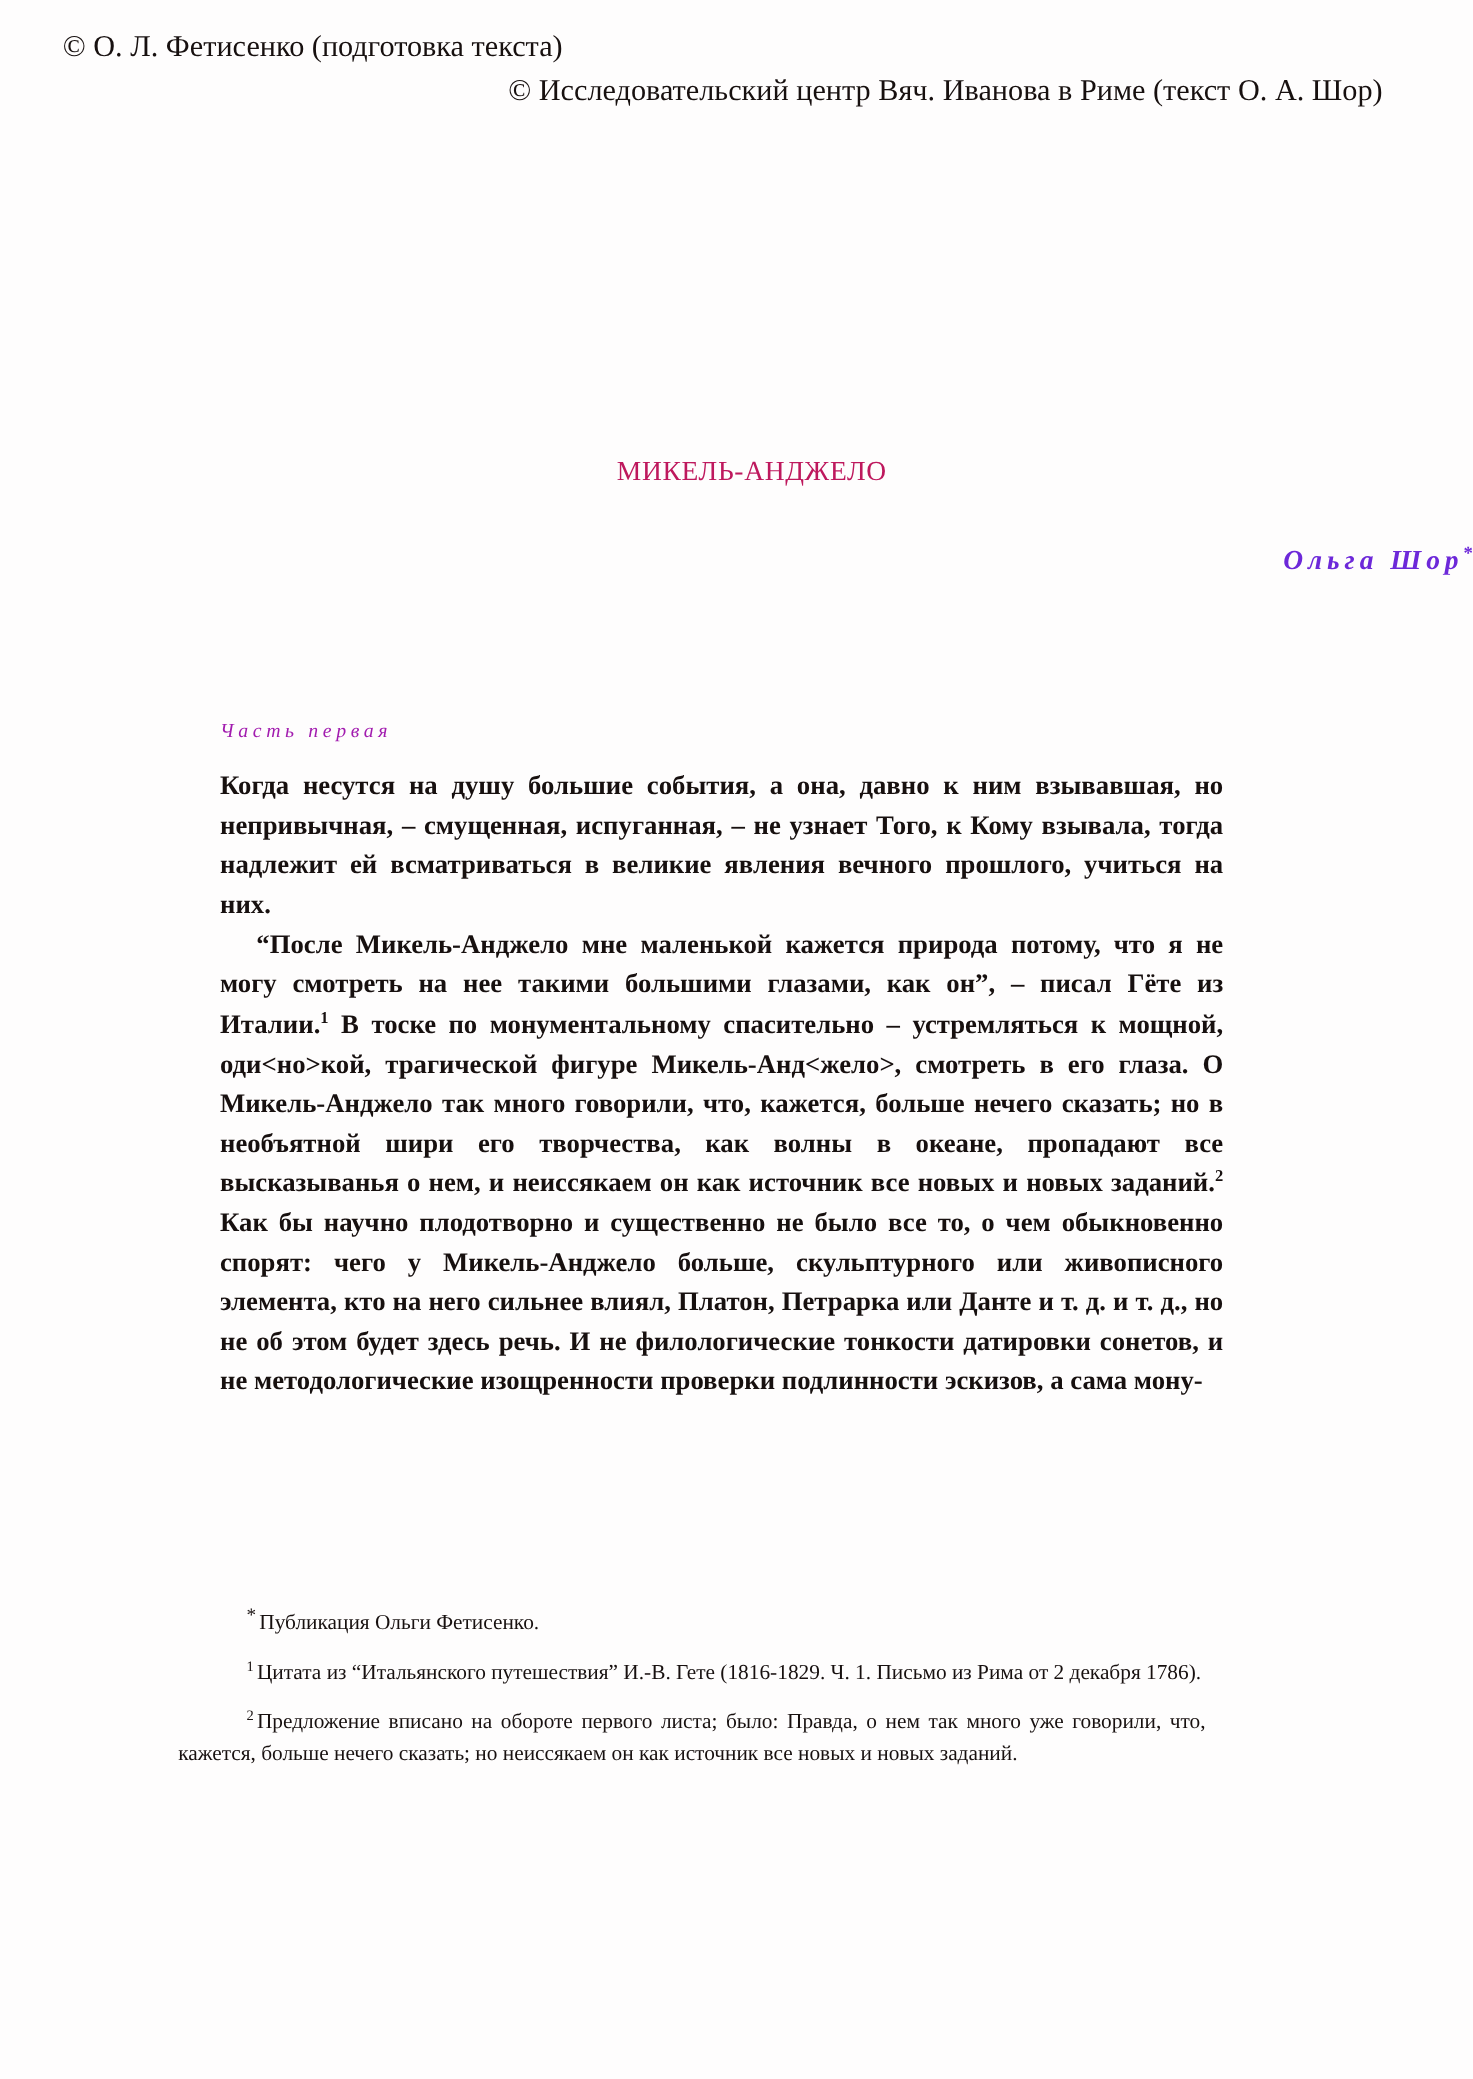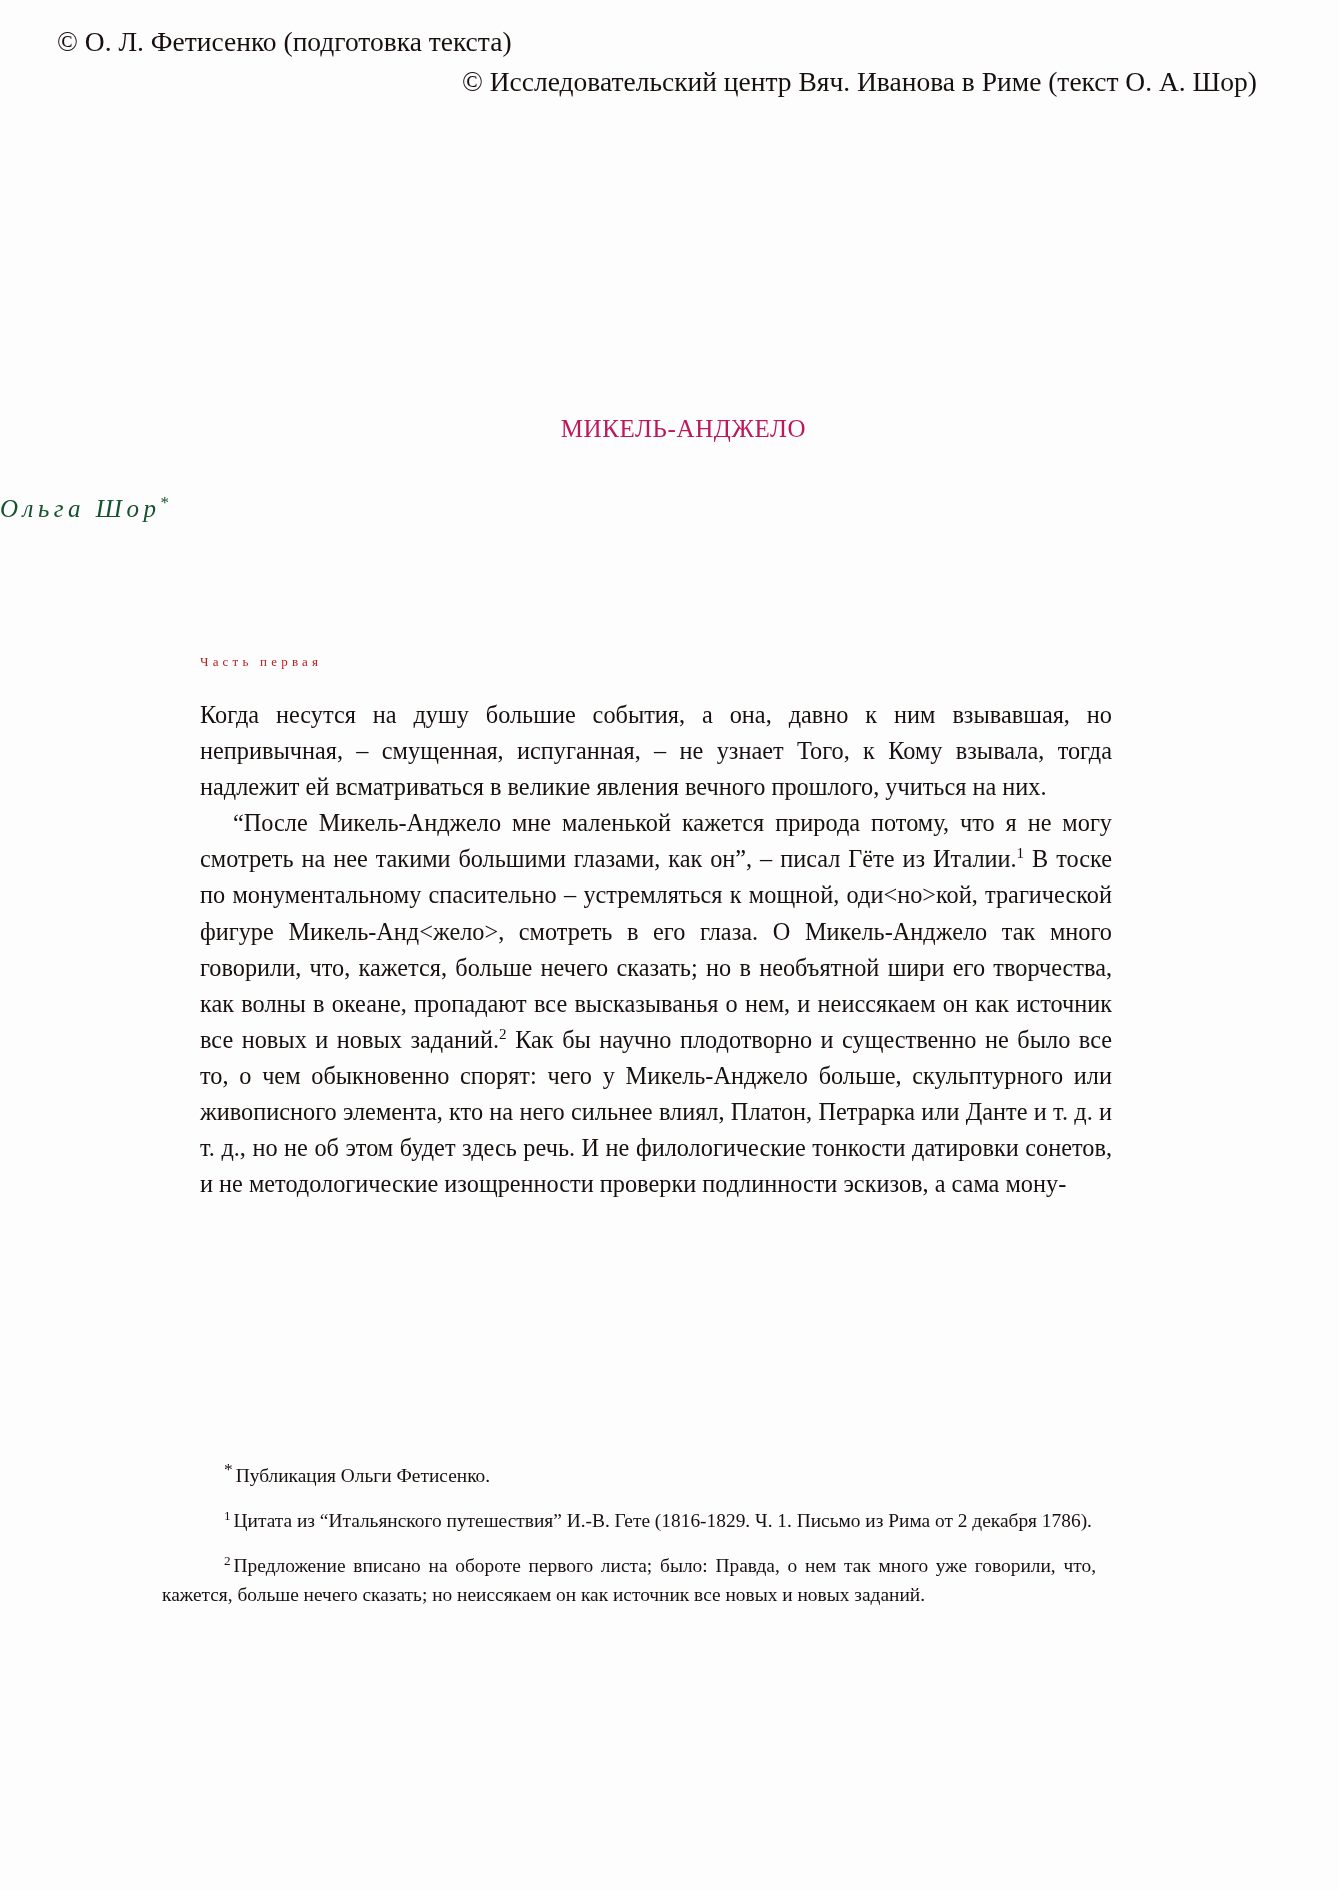--- a/index.html
+++ b/index.html
@@ -50,25 +50,26 @@
     color: #be185d;
     padding-left: 44px;
   }
 
   
   .author {
     position: absolute;
     left: 0;
     right: 0;
     top: 493px;
-    text-align: left;
+    text-align: right;
     font-style: italic;
     font-size: 25px;
     letter-spacing: 4.5px;
-    color: #14532d;
+    color: #6d28d9;
+    font-weight: bold;
   }
   .author .star {
     font-style: normal;
     letter-spacing: 0;
     font-size: 17px;
     vertical-align: super;
   }
 
   
   .dedication {
@@ -79,36 +80,38 @@
     font-size: 19.5px;
     line-height: 27px;
     color: #17100f;
   }
 
   
   .part-heading {
     position: absolute;
     left: 200px;
     top: 654px;
-    font-size: 13px;
+    font-size: 18px;
     letter-spacing: 4.2px;
-    color: #b91c1c;
+    color: #a21caf;
+    font-style: italic;
   }
 
   
   .body-text {
     position: absolute;
     left: 200px;
     top: 697px;
     width: 912px;
     font-size: 24.3px;
     line-height: 36.1px;
     text-align: justify;
     color: #17100f;
     hyphens: manual;
+    font-weight: bold;
   }
   .body-text p { margin: 0; }
   .body-text p.indent { text-indent: 33px; }
   sup {
     font-size: 0.62em;
     vertical-align: super;
     line-height: 0;
   }
 
   

